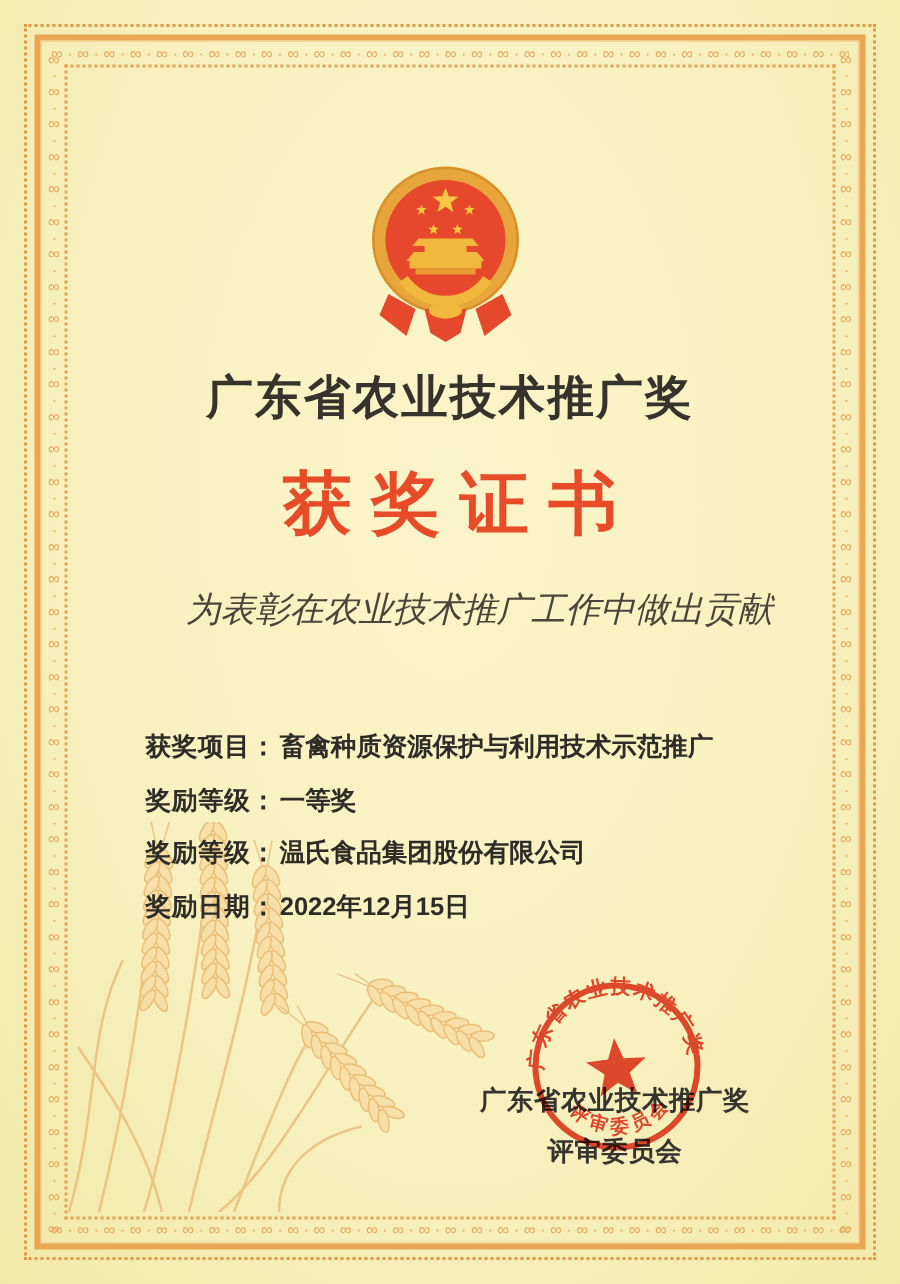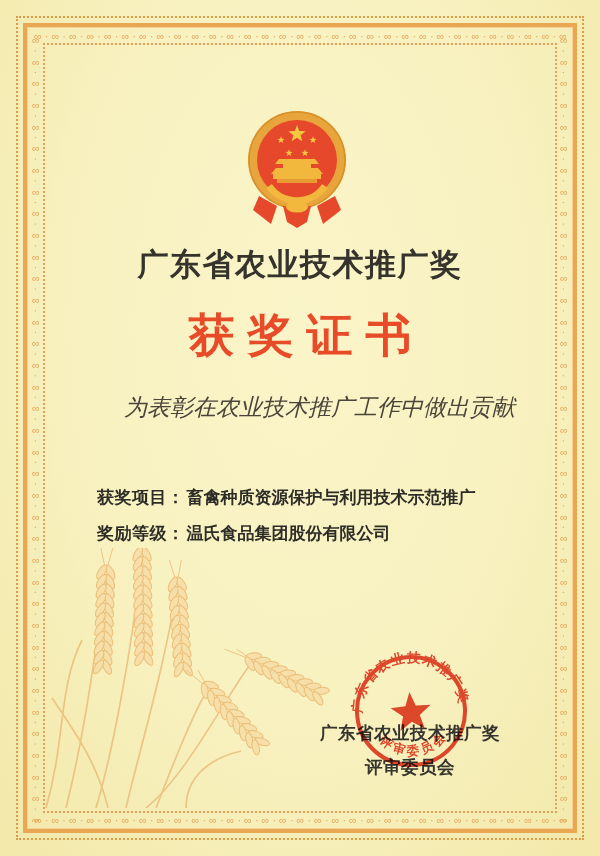--- a/index.html
+++ b/index.html
@@ -210,21 +210,27 @@
 
   <div class="body-text">
     <div class="l1">为表彰在农业技术推广工作中做出贡献</div>
   </div>
 
   <div class="fields">
     <div class="frow">
       <span class="lab">获奖项目：</span><span class="val">畜禽种质资源保护与利用技术示范推广</span>
     </div>
     <div class="frow">
+      <span class="lab">奖励等级：</span><span class="val">一等奖</span>
+    </div>
+    <div class="frow">
       <span class="lab">奖励等级：</span><span class="val">温氏食品集团股份有限公司</span>
+    </div>
+    <div class="frow">
+      <span class="lab">奖励日期：</span><span class="val">2022年12月15日</span>
     </div>
   </div>
 
   <div class="issuer">
     <div class="i1">广东省农业技术推广奖</div>
     <div class="i2">评审委员会</div>
   </div>
 
   <svg class="seal" viewBox="0 0 120 120">
     <defs>

